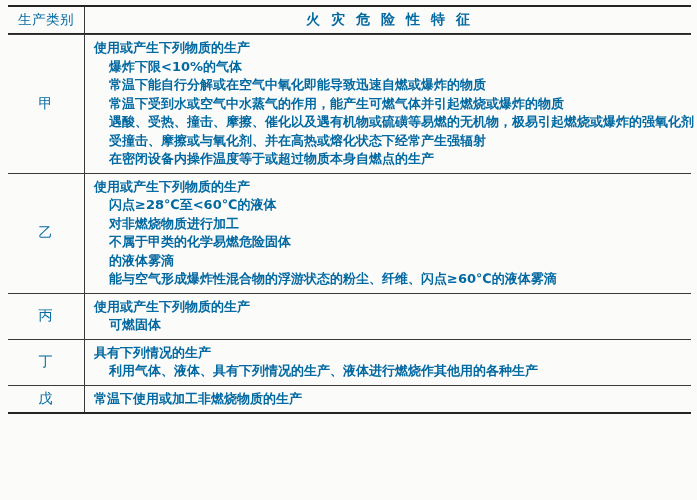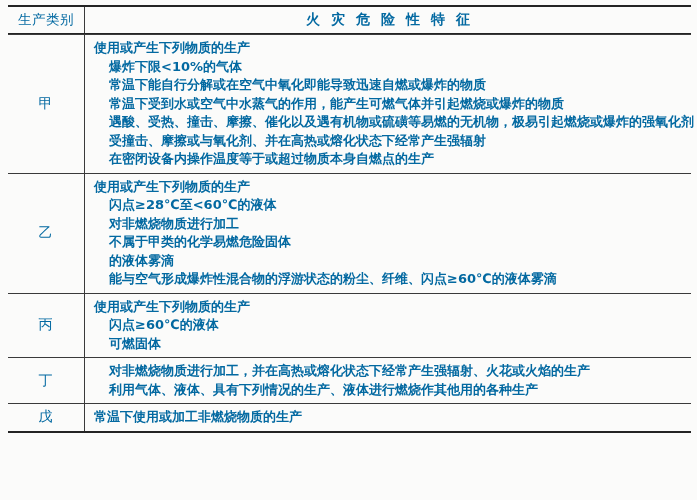--- a/index.html
+++ b/index.html
@@ -108,29 +108,28 @@
         <div class="line l2">不属于甲类的化学易燃危险固体</div>
         <div class="line l2">的液体雾滴</div>
         <div class="line l2">能与空气形成爆炸性混合物的浮游状态的粉尘、纤维、闪点≥60℃的液体雾滴</div>
       </div>
     </div>
 
     <div class="row">
       <div class="cat-cell">丙</div>
       <div class="content-cell">
         <div class="line">使用或产生下列物质的生产</div>
-        <div class="line l2">闪点≥60℃的液体</div>
         <div class="line l2">可燃固体</div>
       </div>
     </div>
 
     <div class="row">
       <div class="cat-cell">丁</div>
       <div class="content-cell">
-        <div class="line l2">对非燃烧物质进行加工，并在高热或熔化状态下经常产生强辐射、火花或火焰的生产</div>
+        <div class="line">具有下列情况的生产</div>
         <div class="line l2">利用气体、液体、具有下列情况的生产、液体进行燃烧作其他用的各种生产</div>
       </div>
     </div>
 
     <div class="row">
       <div class="cat-cell">戊</div>
       <div class="content-cell">
         <div class="line">常温下使用或加工非燃烧物质的生产</div>
       </div>
     </div>

